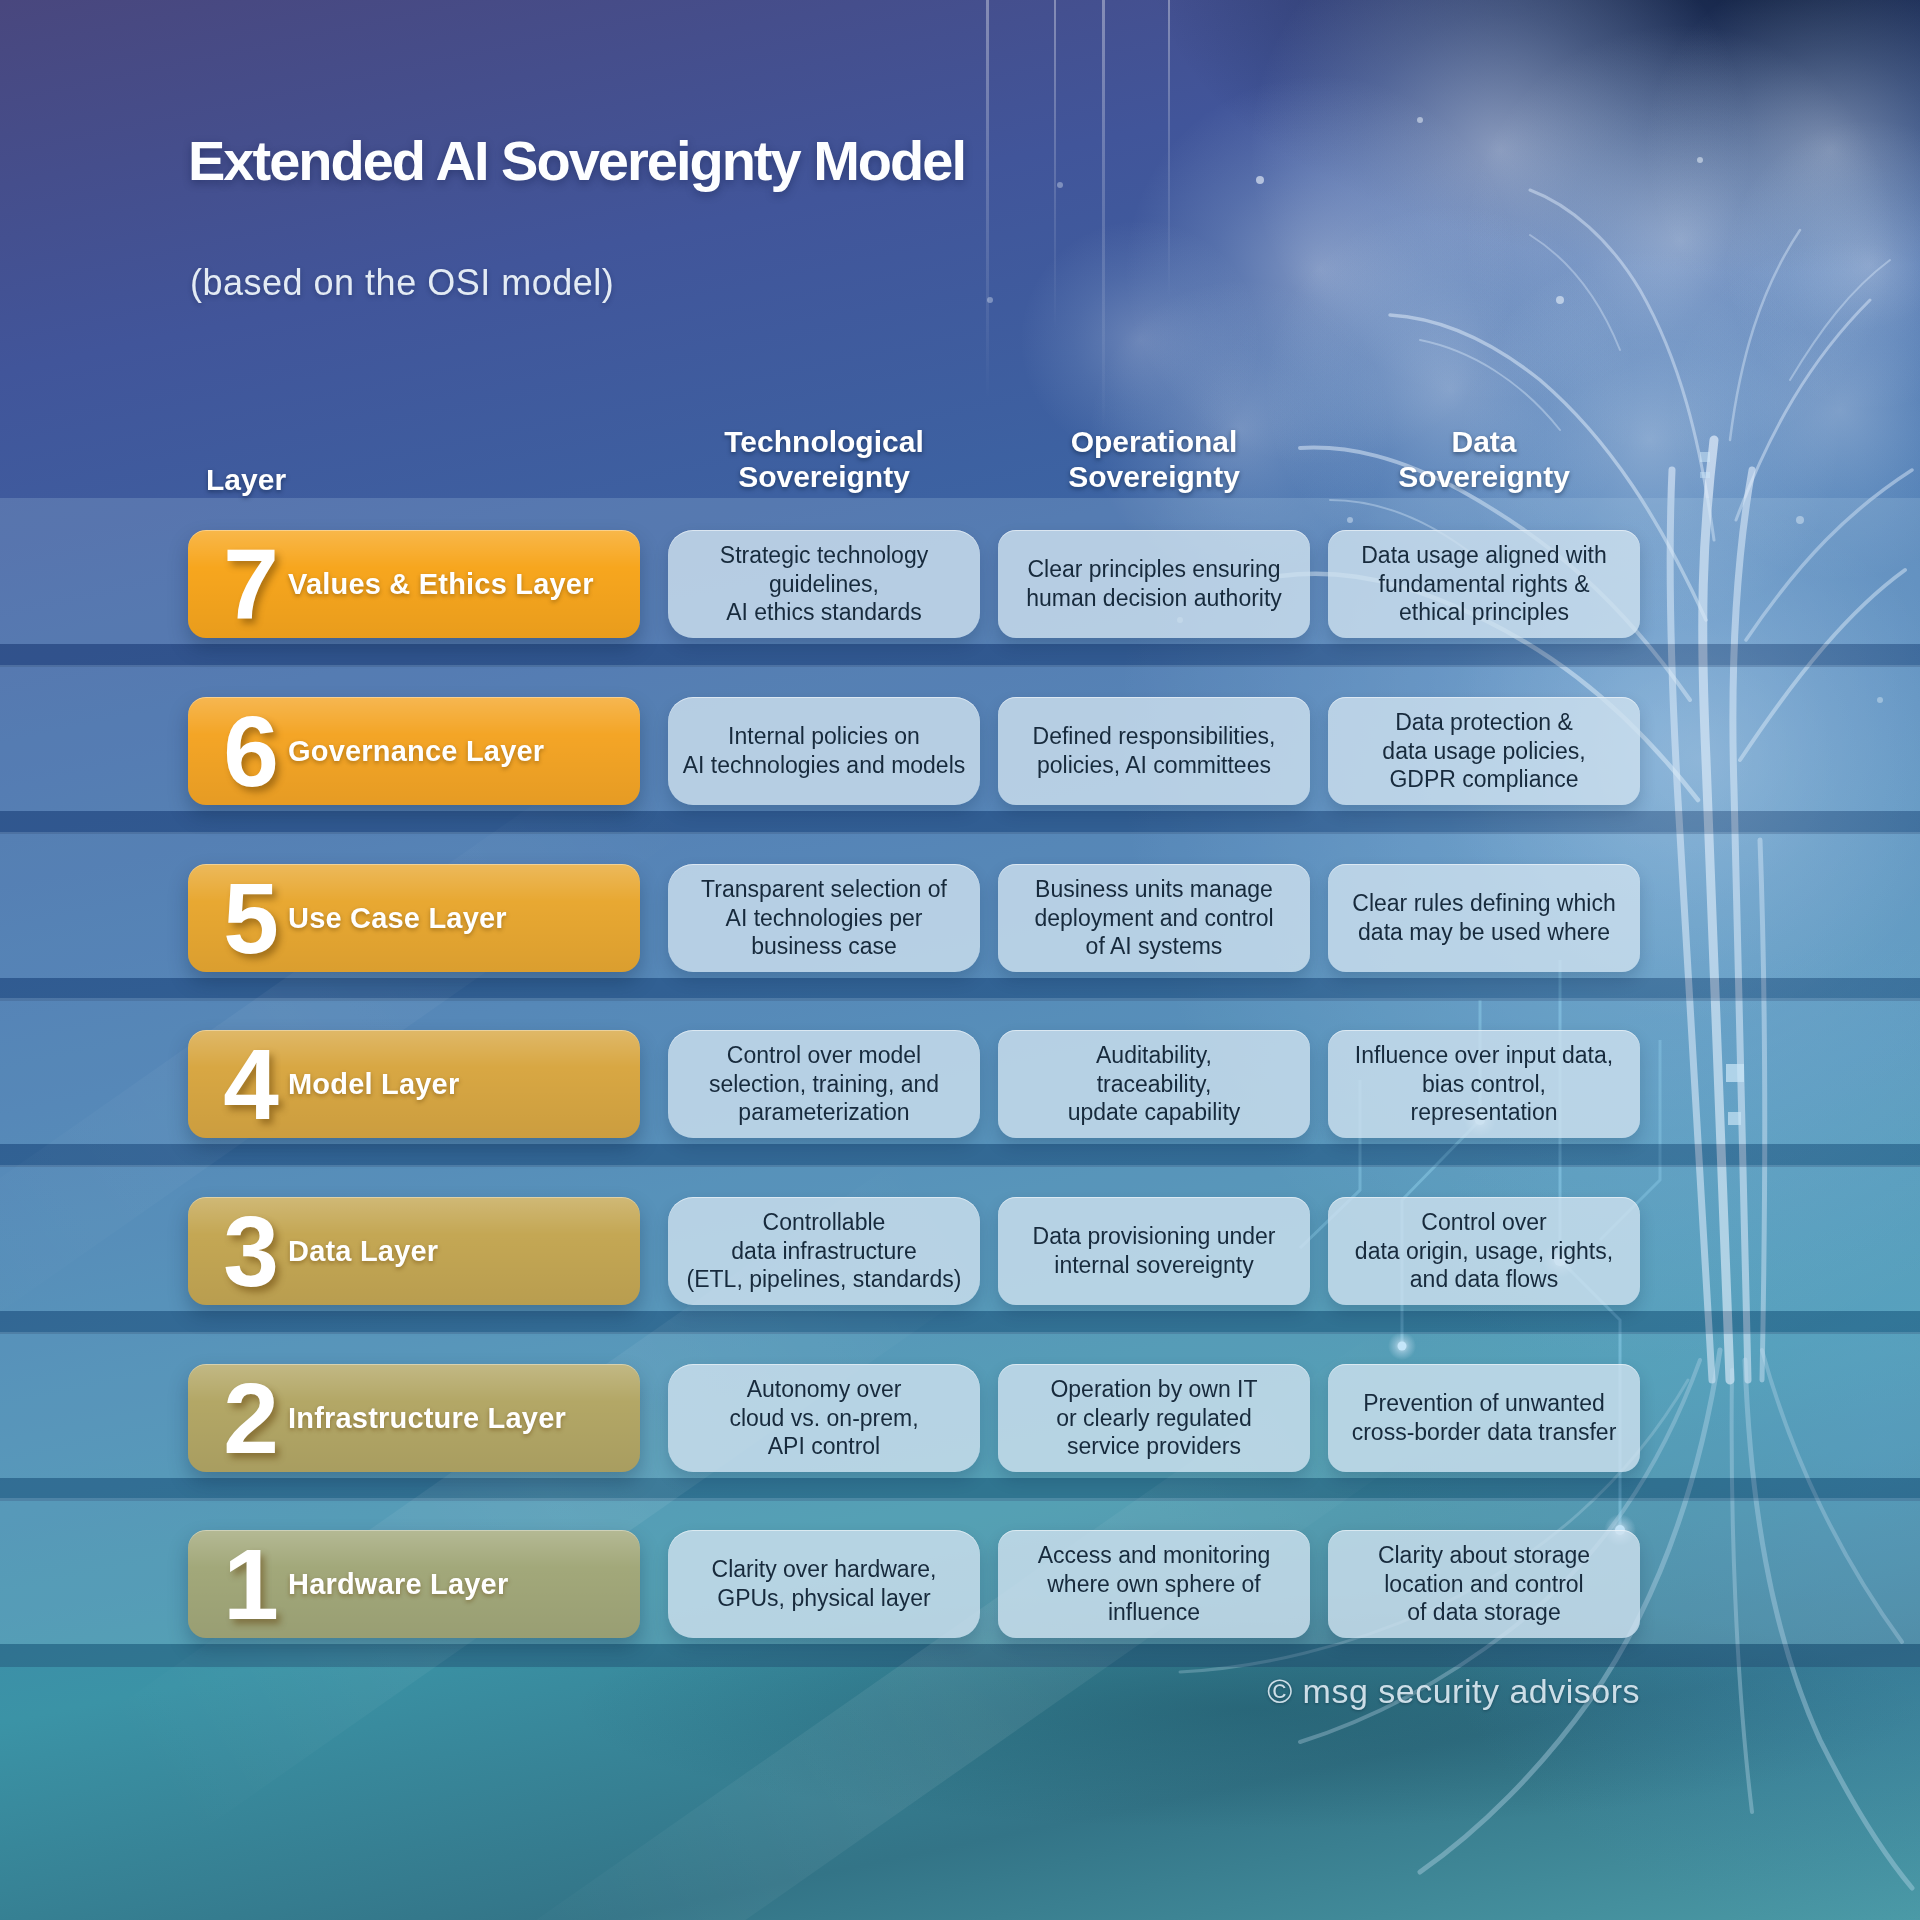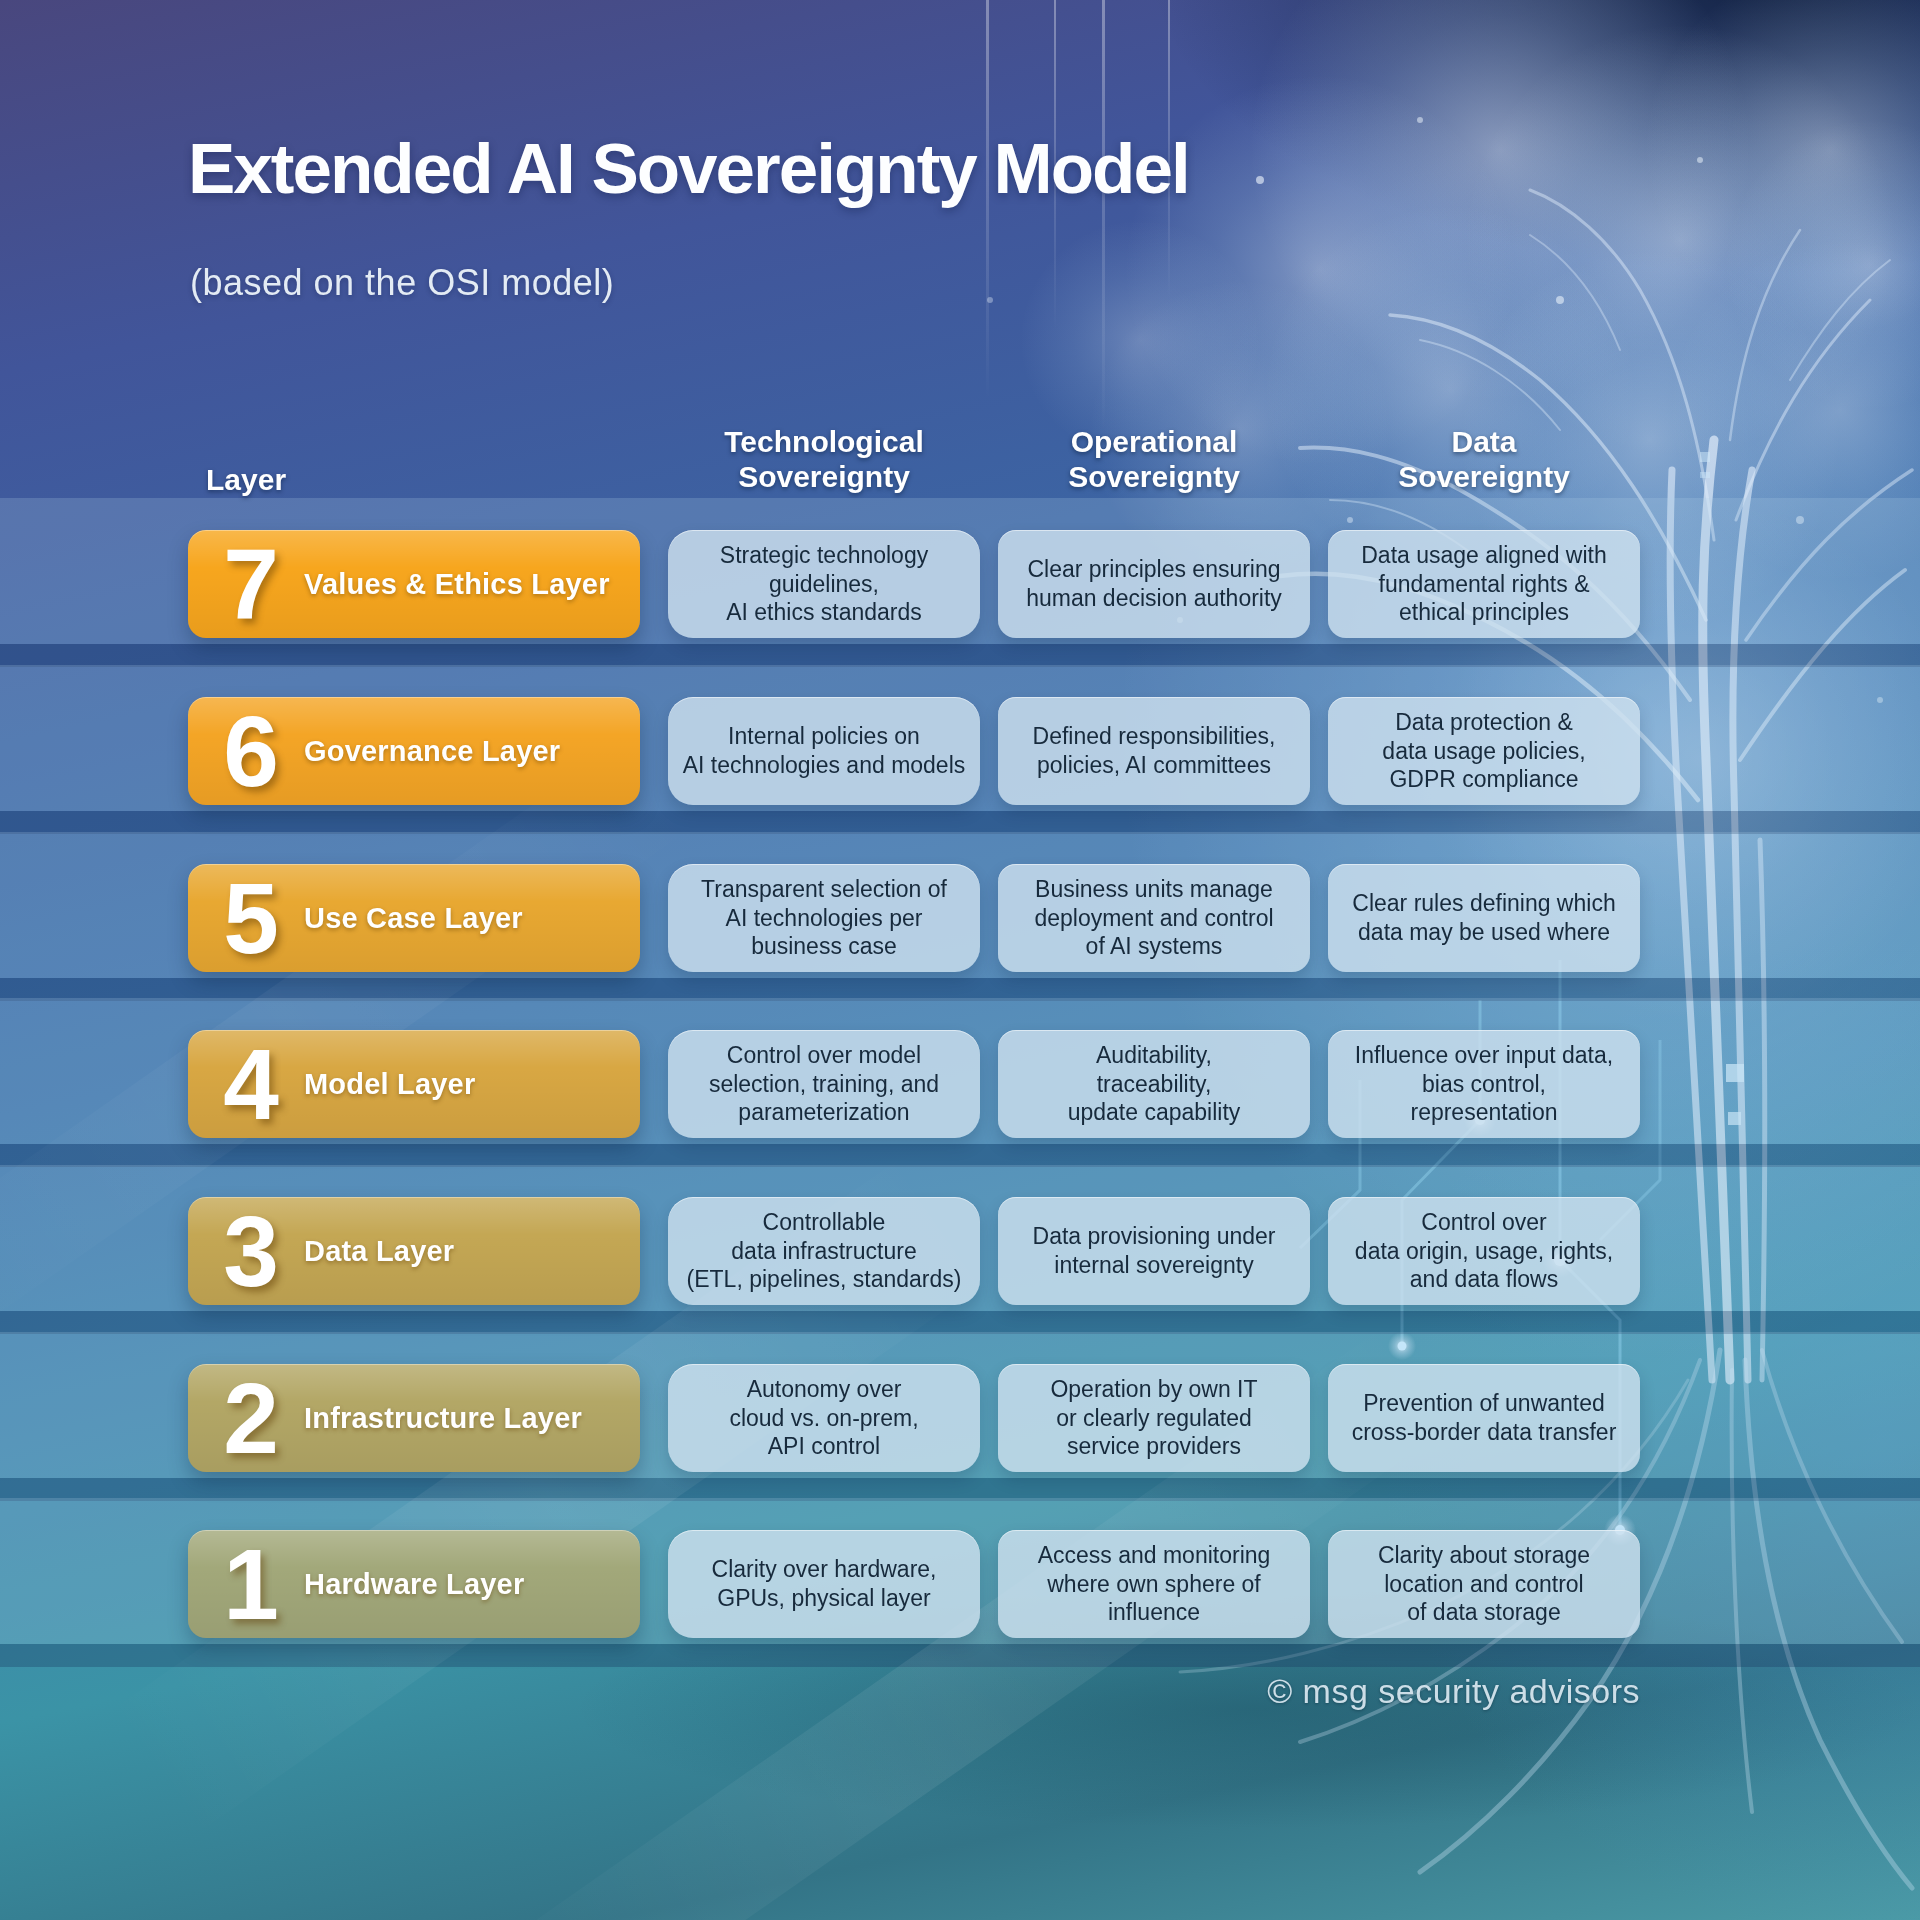--- a/index.html
+++ b/index.html
@@ -14,21 +14,21 @@
       linear-gradient(168deg,#49477e 0%,#41559a 16%,#3c64a3 32%,#3d74ab 48%,#3f86ae 62%,#3b93a6 74%,#337487 88%,#4b9aa6 100%);
   }
   .art{position:absolute;inset:0;width:1920px;height:1920px;}
   .stripes{position:absolute;inset:0;pointer-events:none;}
   .row-band{position:absolute;left:0;width:1920px;background:rgba(178,208,232,0.22);}
   .row-gap-stripe{position:absolute;left:0;width:1920px;background:rgba(22,50,92,0.30);}
   .streak{position:absolute;background:linear-gradient(90deg,rgba(255,255,255,0),rgba(255,255,255,0.08),rgba(255,255,255,0));transform:rotate(-35deg);pointer-events:none;}
 
   .page-title{
     position:absolute;left:188px;top:128px;color:#fdfeff;
-    font-size:71px;font-weight:bold;letter-spacing:-2px;
+    font-size:56px;font-weight:bold;letter-spacing:-2px;
     text-shadow:0 3px 8px rgba(10,20,60,0.35);
   }
   .page-subtitle{
     position:absolute;left:190px;top:262px;color:rgba(236,243,250,0.95);
     font-size:36px;font-weight:normal;letter-spacing:0.5px;
     text-shadow:0 2px 5px rgba(10,20,60,0.3);
   }
 
   .hdr{position:absolute;color:#ffffff;font-weight:bold;font-size:30px;line-height:1.18;
        text-shadow:0 2px 4px rgba(5,25,55,0.5);white-space:pre-line;}
@@ -45,21 +45,21 @@
     display:flex;align-items:center;
     background-image:linear-gradient(180deg,rgba(255,255,255,0.20),rgba(255,255,255,0) 35%,rgba(0,0,0,0.06));
     box-shadow:0 10px 20px rgba(8,28,58,0.28), inset 0 1px 0 rgba(255,255,255,0.35);
   }
   .layer-number{
     font-size:100px;font-weight:bold;color:#ffffff;line-height:1;
     margin-left:26px;min-width:74px;text-align:center;
     text-shadow:4px 5px 7px rgba(90,55,0,0.45);
   }
   .layer-name{
-    font-size:29px;font-weight:bold;color:#ffffff;margin-left:16px;
+    font-size:29px;font-weight:bold;color:#ffffff;margin-left:0;
     text-shadow:0 2px 4px rgba(95,60,0,0.45);letter-spacing:0.2px;
   }
   .cell{
     position:absolute;height:108px;width:312px;border-radius:18px;
     background:rgba(206,225,239,0.80);
     box-shadow:0 8px 16px rgba(8,30,60,0.18), inset 0 1px 0 rgba(255,255,255,0.5);
     display:flex;align-items:center;justify-content:center;text-align:center;
     color:#172a3c;font-size:23px;line-height:1.24;white-space:pre-line;padding:0 8px;box-sizing:border-box;
   }
   .cell-tech{left:668px;border-radius:25px;}

